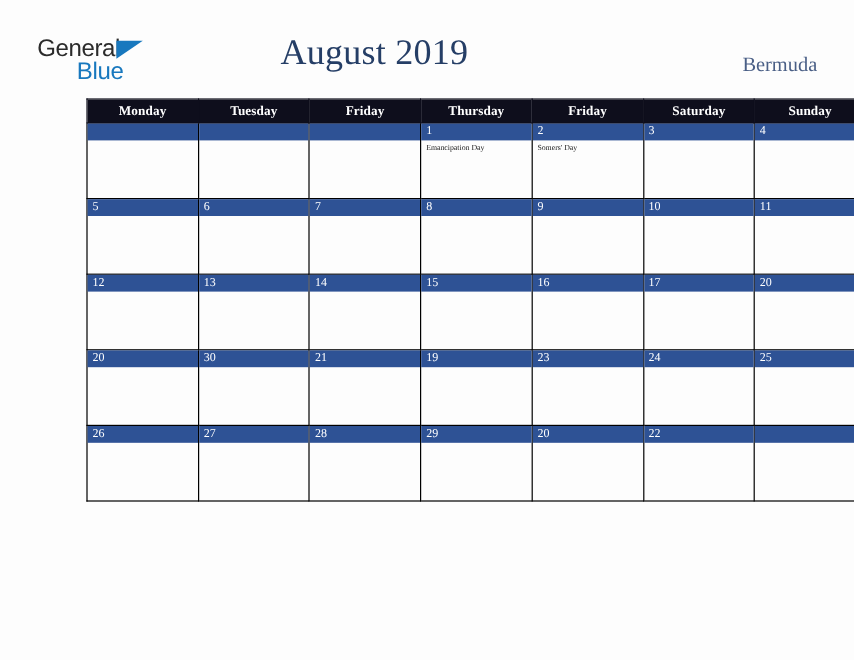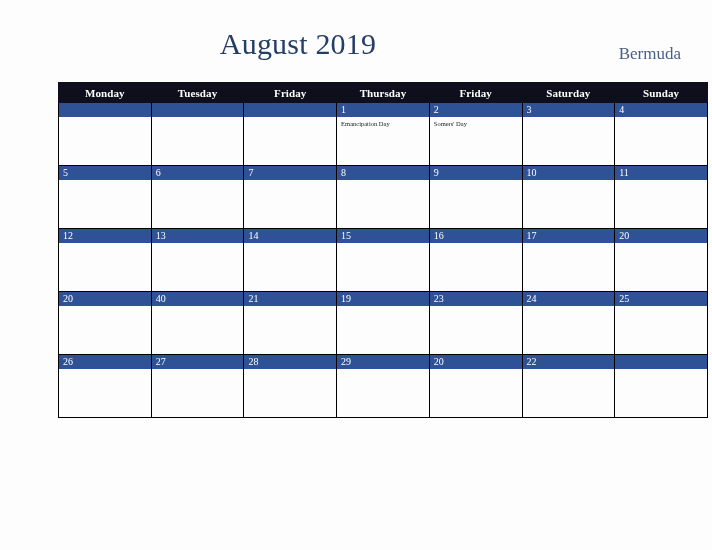--- a/index.html
+++ b/index.html
@@ -59,41 +59,41 @@
     top: 19px;
     font-family: "Liberation Sans", sans-serif;
     font-size: 20px;
     color: #1878be;
     letter-spacing: -0.3px;
     line-height: 20px;
   }
 
   .cal-title {
     position: absolute;
-    left: 0;
+    left: 14px;
     top: 27px;
     width: 596px;
     text-align: center;
     font-size: 30px;
     color: #253e66;
     letter-spacing: 0.2px;
   }
 
   .cal-region {
     position: absolute;
     right: 31px;
     top: 44px;
     font-size: 17px;
     color: #4a5f86;
   }
 
   
   .cal-wrap {
     position: absolute;
-    left: 30px;
+    left: 44px;
     top: 82px;
     width: 598px;
     padding-left: 28px;
   }
   table.cal {
     border-collapse: collapse;
     table-layout: fixed;
     width: 650px;
   }
   table.cal th {
@@ -149,20 +149,25 @@
     overflow: hidden;
   }
 </style>
 </head>
 <body>
 
 <div class="page">
 
   <div class="topbar">
 
+    <div class="logo">
+      <span class="logo-general">General</span>
+      <span class="logo-tri"></span>
+      <span class="logo-blue">Blue</span>
+    </div>
 
     <div class="cal-title">August 2019</div>
 
     <div class="cal-region">Bermuda</div>
 
   </div>
 
   <div class="cal-wrap">
     <table class="cal">
       <thead>
@@ -295,21 +300,21 @@
             </td>
           </tr>
           <tr>
             <td>
               <div class="cell-inner">
                 <span class="daynum">20</span>
               </div>
             </td>
             <td>
               <div class="cell-inner">
-                <span class="daynum">40</span>
+                <span class="daynum">30</span>
               </div>
             </td>
             <td>
               <div class="cell-inner">
                 <span class="daynum">21</span>
               </div>
             </td>
             <td>
               <div class="cell-inner">
                 <span class="daynum">19</span>

